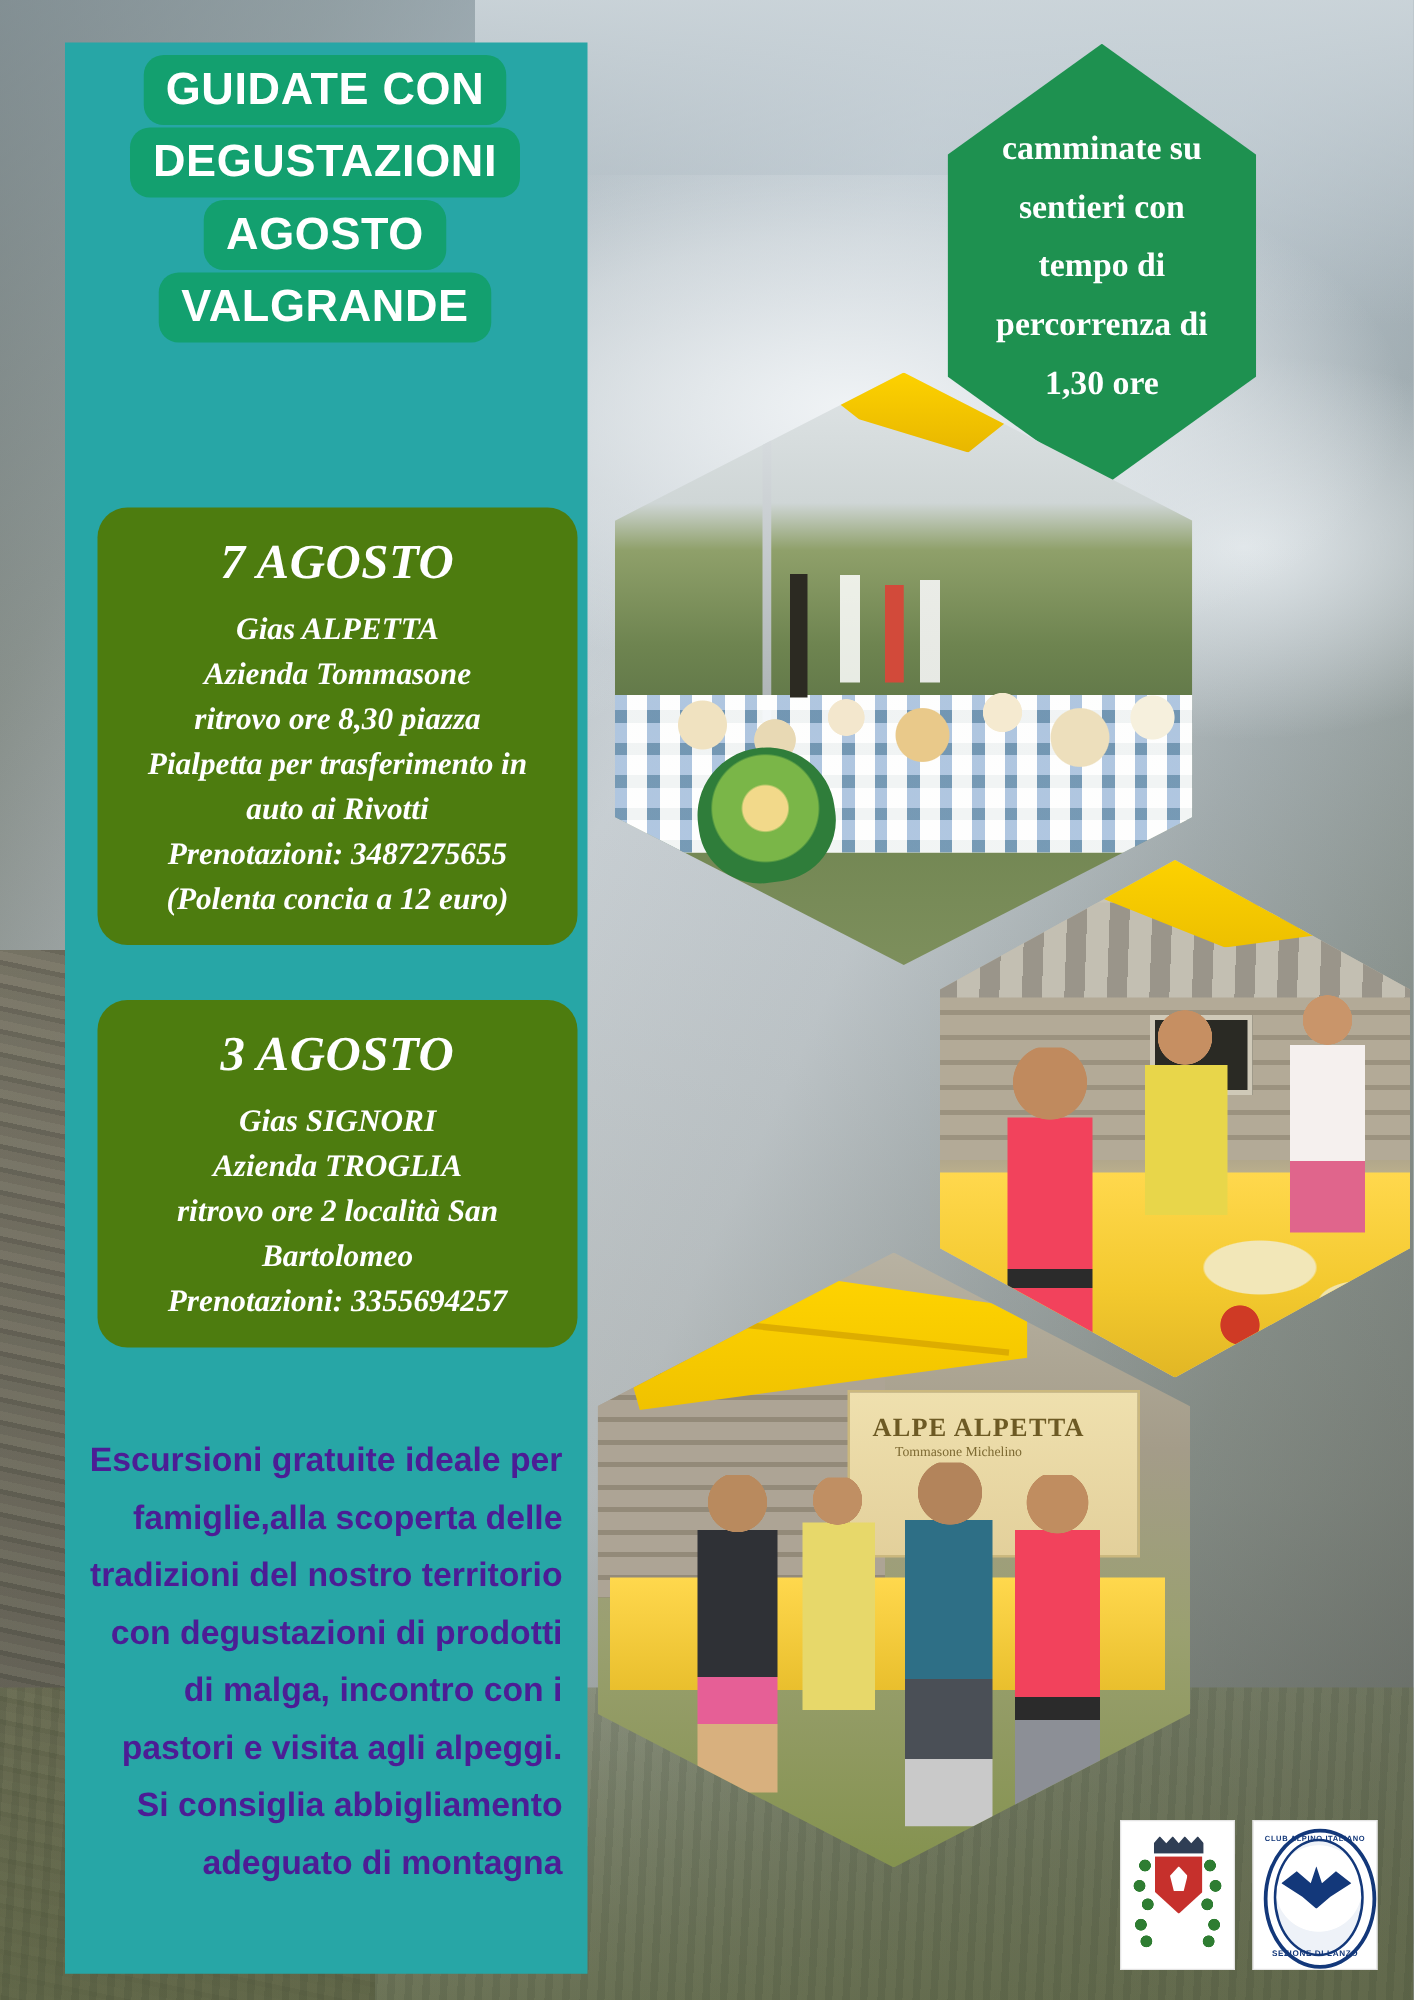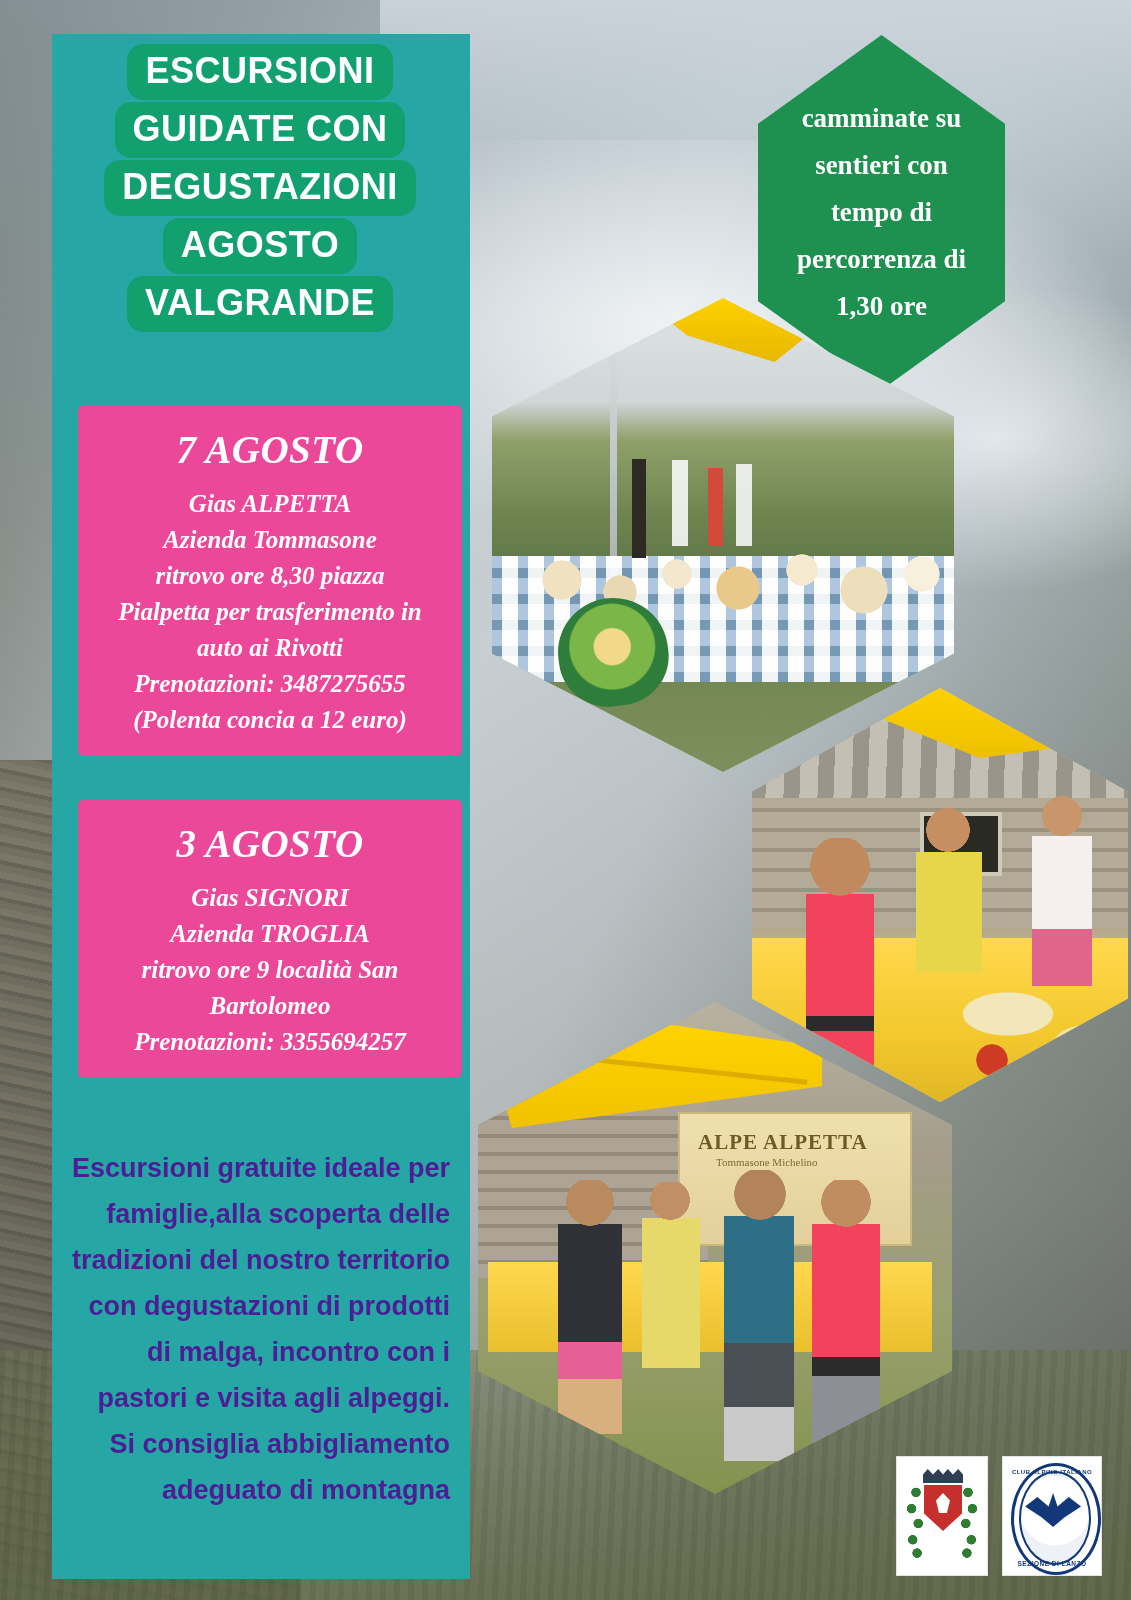--- a/index.html
+++ b/index.html
@@ -79,22 +79,22 @@
     line-height: 40px;
     letter-spacing: 0.5px;
     padding: 7px 18px 9px 18px;
     border-radius: 16px;
     text-align: center;
     white-space: nowrap;
   }
 
   .green-card {
     position: absolute;
-    background: #ec4899;
-    border-radius: 5px;
+    background: #4d7c0f;
+    border-radius: 24px;
     color: #ffffff;
     text-align: center;
     font-family: "Liberation Serif", serif;
     font-style: italic;
     font-weight: bold;
   }
   .card-1 { left: 78px; top: 406px; width: 364px; padding: 12px 10px 18px 10px; }
   .card-2 { left: 78px; top: 800px; width: 364px; padding: 12px 10px 18px 10px; }
 
   .card-date {
@@ -404,21 +404,20 @@
   <div class="bg">
     <div class="bg-sky-haze"></div>
     <div class="bg-ridge"></div>
     <div class="bg-rockL"></div>
     <div class="bg-grass"></div>
   </div>
 
   <div class="left-col"></div>
 
   <div class="title-block">
-    <div class="title-line">ESCURSIONI</div>
     <div class="title-line">GUIDATE CON</div>
     <div class="title-line">DEGUSTAZIONI</div>
     <div class="title-line">AGOSTO</div>
     <div class="title-line">VALGRANDE</div>
   </div>
 
   <div class="green-card card-1">
     <div class="card-date">7 AGOSTO</div>
     <div class="card-line">Gias ALPETTA</div>
     <div class="card-line">Azienda Tommasone</div>
@@ -426,21 +425,21 @@
     <div class="card-line">Pialpetta per trasferimento in</div>
     <div class="card-line">auto ai Rivotti</div>
     <div class="card-line">Prenotazioni:  3487275655</div>
     <div class="card-line">(Polenta concia a 12 euro)</div>
   </div>
 
   <div class="green-card card-2">
     <div class="card-date">3 AGOSTO</div>
     <div class="card-line">Gias SIGNORI</div>
     <div class="card-line">Azienda TROGLIA</div>
-    <div class="card-line">ritrovo ore 9 località San</div>
+    <div class="card-line">ritrovo ore 2 località San</div>
     <div class="card-line">Bartolomeo</div>
     <div class="card-line">Prenotazioni: 3355694257</div>
   </div>
 
   <div class="bottom-text">Escursioni gratuite ideale per famiglie,alla scoperta delle tradizioni del nostro territorio con degustazioni di prodotti di malga, incontro con i pastori e visita agli alpeggi. Si consiglia abbigliamento adeguato di montagna</div>
 
   <div class="hex hex-note">
     <div class="hex-note-text">camminate su sentieri con tempo di percorrenza di 1,30 ore</div>
   </div>
 

